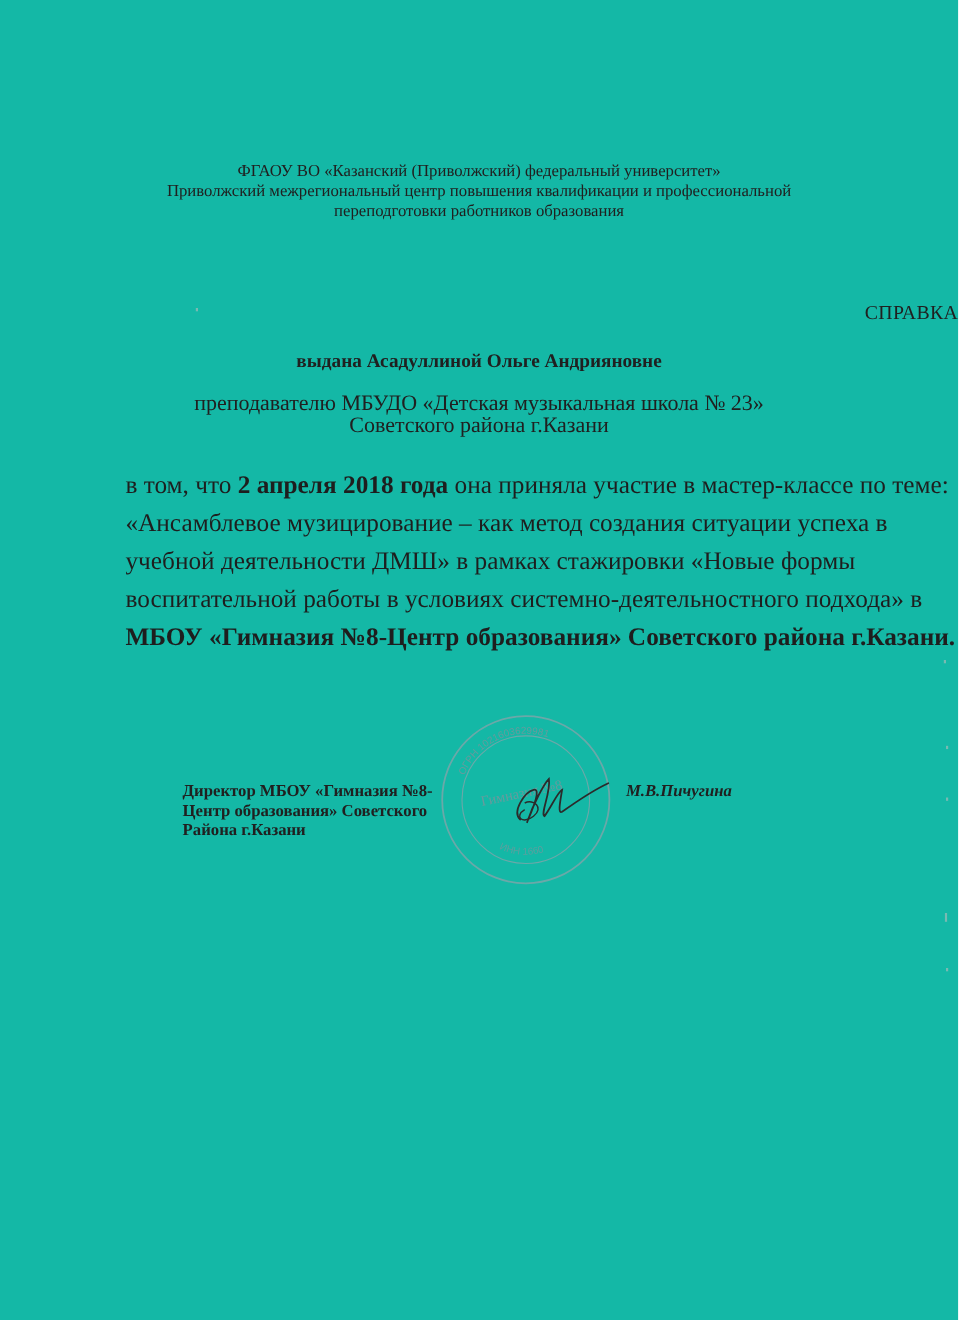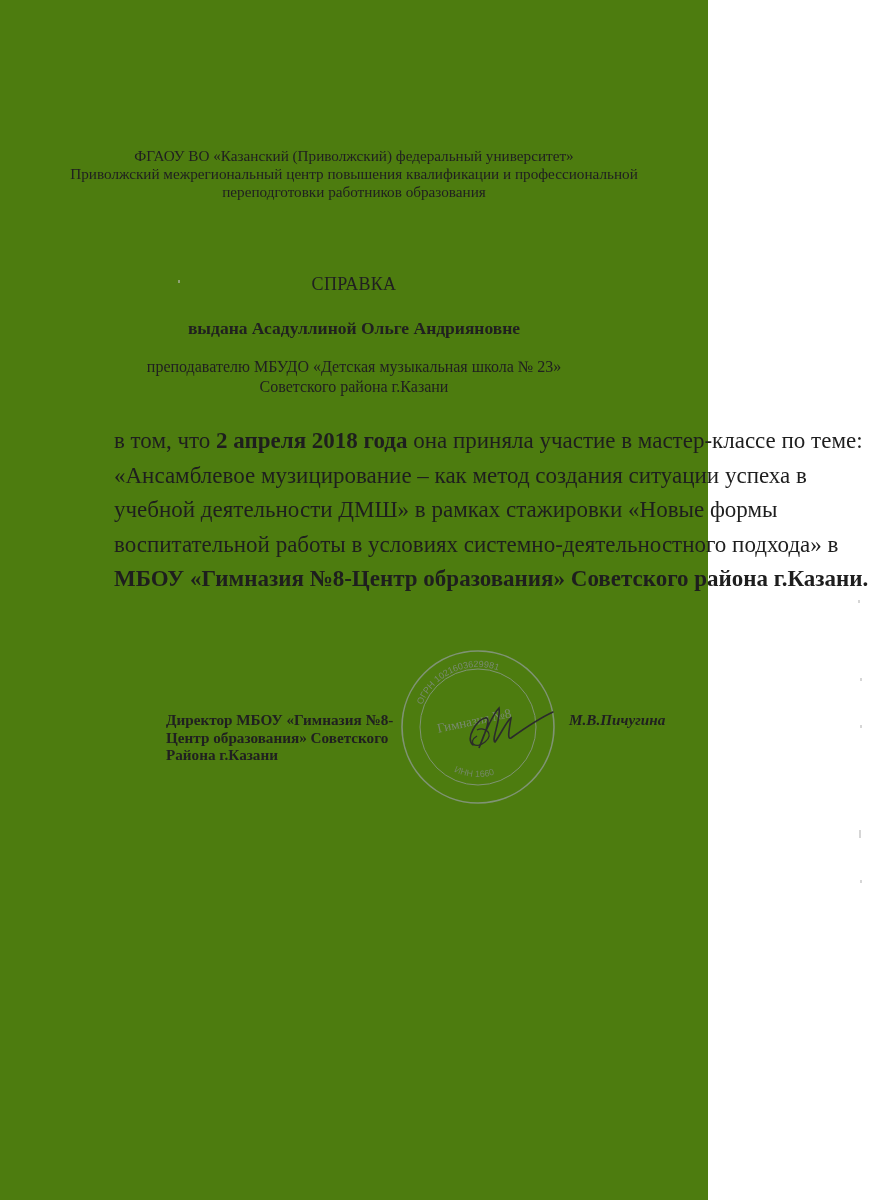--- a/index.html
+++ b/index.html
@@ -11,58 +11,58 @@
       width: 873px;
       height: 1200px;
       position: relative;
       overflow: hidden;
       font-family: "Liberation Serif", "DejaVu Serif", serif;
       color: #1a1a1a;
     }
     .page {
       position: absolute;
       left: 0; top: 0;
-      width: 708px; height: 1200px;
-      background: #4d7c0f;
+      width: 871px; height: 1200px;
+      background: #14b8a6;
     }
     .header {
       position: absolute;
       left: 0; right: 0;
       top: 147px;
       text-align: center;
       font-size: 15.2px;
       line-height: 18px;
       color: #202020;
     }
     .header div { white-space: nowrap; }
     .title {
       position: absolute;
       left: 0; right: 0;
       top: 274px;
-      text-align: center;
+      text-align: right;
       font-size: 18px;
       letter-spacing: 0.3px;
       color: #202020;
     }
     .issued {
       position: absolute;
       left: 0; right: 0;
       top: 318px;
       text-align: center;
       font-size: 17.5px;
       font-weight: bold;
       color: #202020;
     }
     .issued .name { text-underline-offset: 3px; }
     .position {
       position: absolute;
       left: 0; right: 0;
       top: 357px;
       text-align: center;
-      font-size: 16px;
+      font-size: 20px;
       line-height: 20px;
       color: #202020;
     }
     .body-text {
       position: absolute;
       left: 114px;
       width: 643px;
       top: 424px;
       font-size: 23px;
       line-height: 34.5px;

